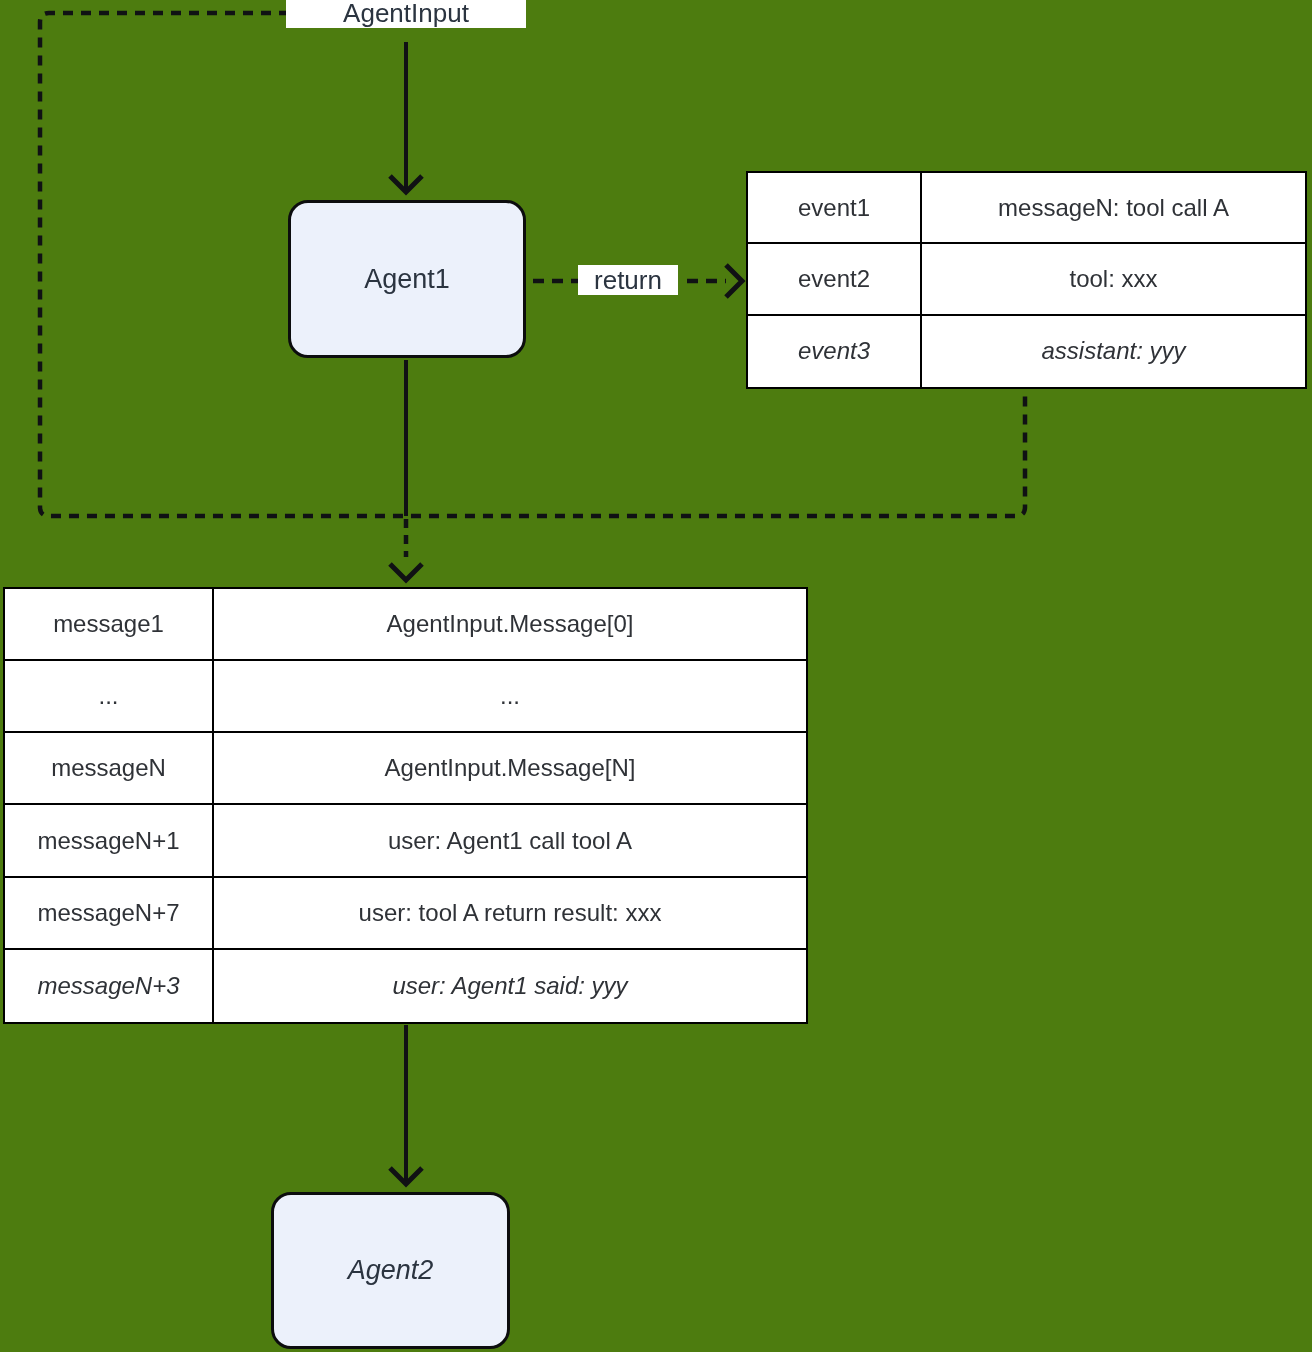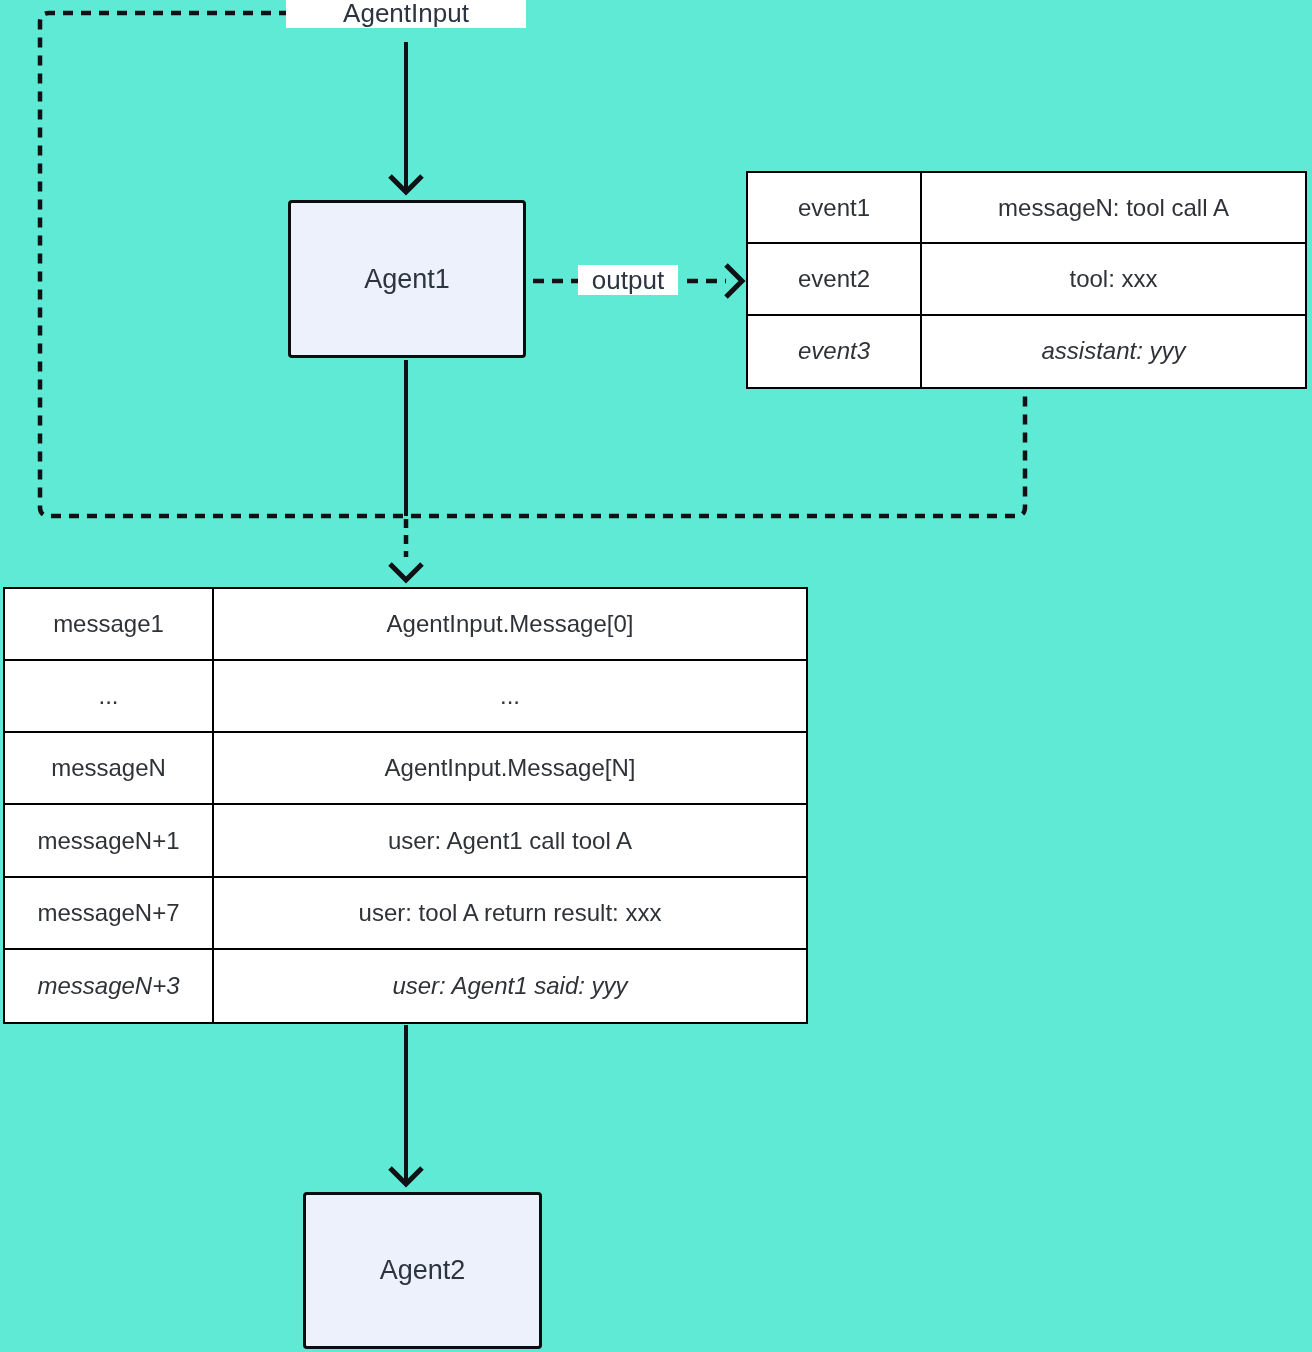--- a/index.html
+++ b/index.html
@@ -1,44 +1,44 @@
 <!DOCTYPE html>
 <html><head>
 <meta charset="utf-8">
 <style>
   html, body { margin: 0; padding: 0; background: #ffffff; }
   .canvas {
     position: relative;
     width: 1312px;
     height: 1352px;
-    background: #5eead4;
+    background: #4d7c0f;
     font-family: "Liberation Sans", "DejaVu Sans", sans-serif;
     color: #2e3338;
     overflow: hidden;
   }
   svg.wires {
     position: absolute;
     left: 0; top: 0;
     width: 1312px; height: 1352px;
     pointer-events: none;
   }
   .node {
     position: absolute;
     box-sizing: border-box;
     background: #ecf1fb;
     border: 3.5px solid #0c0d0e;
-    border-radius: 4px;
+    border-radius: 20px;
     display: flex;
     align-items: center;
     justify-content: center;
     font-size: 27px;
     color: #2b3440;
   }
   #agent1-node { left: 288px; top: 200px; width: 238px; height: 158px; }
-  #agent2-node { left: 303px; top: 1192px; width: 239px; height: 157px; }
+  #agent2-node { left: 271px; top: 1192px; width: 239px; height: 157px; font-style: italic; }
   .edge-label {
     position: absolute;
     font-size: 26px;
     line-height: 30px;
     color: #2b3440;
     text-align: center;
     background: #ffffff;
   }
   #agentinput-label { left: 286px; top: -2px; width: 240px; }
   #output-label { left: 578px; top: 265px; width: 100px; }
@@ -100,21 +100,21 @@
     <path d="M 406 1025 V 1181" fill="none" stroke="#101114" stroke-width="4"></path>
     <path d="M 390 1168 L 406 1184 L 422 1168" fill="none" stroke="#101114" stroke-width="5" stroke-linejoin="miter"></path>
   </svg>
 
   <div class="edge-label" id="agentinput-label">AgentInput</div>
 
   <div class="node" id="agent1-node">
     <span>Agent1</span>
   </div>
 
-  <div class="edge-label" id="output-label">output</div>
+  <div class="edge-label" id="output-label">return</div>
 
   <div class="tbl" id="event-table">
     <div class="cell">event1</div>
     <div class="cell last-col">messageN: tool call A</div>
     <div class="cell">event2</div>
     <div class="cell last-col">tool: xxx</div>
     <div class="cell last-row">event3</div>
     <div class="cell last-col last-row">assistant: yyy</div>
   </div>
 

